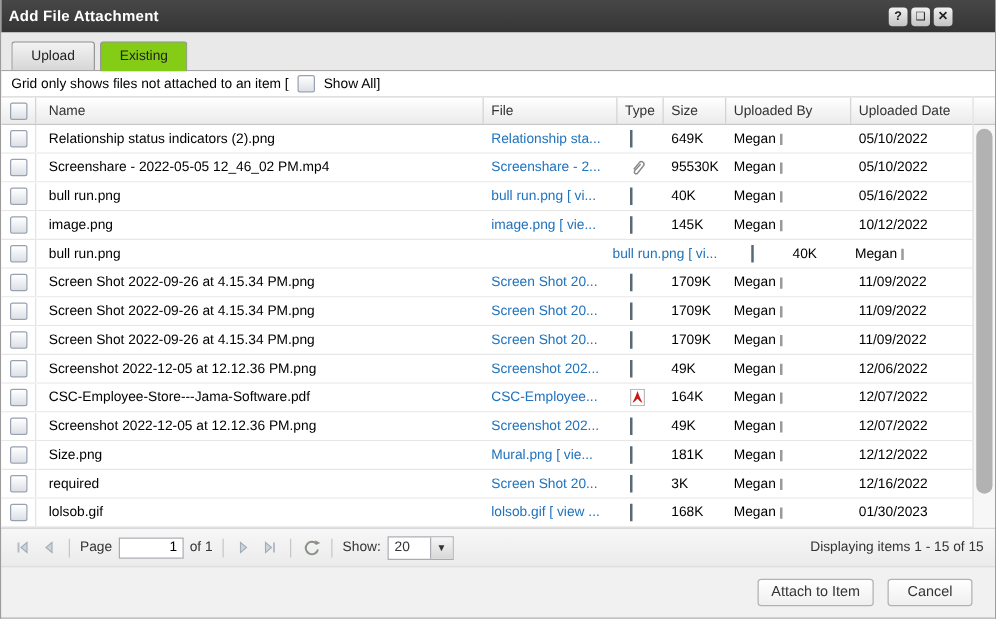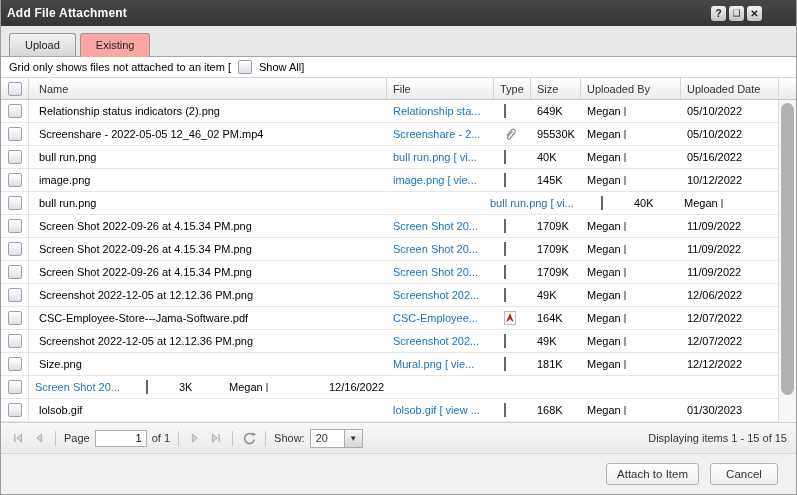--- a/index.html
+++ b/index.html
@@ -15,21 +15,21 @@
   .title{color:#fff;font-weight:bold;font-size:12px;letter-spacing:.2px;}
   .win-controls{margin-left:auto;display:flex;gap:3px;padding-right:28px;}
   .winbtn{width:15px;height:15px;border-radius:3px;background:linear-gradient(#f2f2f2,#c3c3c3);
     color:#222;font-size:10px;font-weight:bold;display:flex;align-items:center;justify-content:center;cursor:pointer;}
   
   .tabstrip{height:30px;flex:none;background:#e9e9e9;border-bottom:1px solid #a6a6a6;
     display:flex;align-items:flex-end;padding-left:8px;}
   .tab{height:22px;line-height:22px;padding:0 15px;font-size:11px;color:#222;
     border:1px solid #979797;border-bottom:none;border-radius:3px 3px 0 0;margin-right:4px;cursor:pointer;}
   .tab.inactive{background:linear-gradient(#f3f3f3,#d7d7d7);}
-  .tab.active{background:#fca5a5;height:23px;margin-bottom:-1px;position:relative;z-index:2;}
+  .tab.active{background:#84cc16;height:23px;margin-bottom:-1px;position:relative;z-index:2;}
   
   .notice{height:20px;flex:none;background:#fff;display:flex;align-items:center;
     padding-left:8px;font-size:11px;color:#000;gap:7px;}
   .checkbox{width:12px;height:12px;flex:none;border:1px solid #98a1b0;border-radius:2px;
     background:linear-gradient(#ffffff,#dce0e6);cursor:pointer;}
   
   .grid{flex:1;min-height:0;display:flex;background:#fff;}
   .grid-main{flex:1;min-width:0;display:flex;flex-direction:column;justify-content:flex-end;}
   .grid-header{height:23px;flex:none;display:flex;background:linear-gradient(#ffffff,#ebebeb);
     border-top:1px solid #d6d6d6;border-bottom:1px solid #c6c6c6;box-sizing:border-box;}
@@ -364,20 +364,21 @@
       <span>Megan</span>
       <span class="clip-stroke"></span>
     </div>
     <div class="cell c-date">12/12/2022</div>
   </div>
 
   <div class="grid-row">
     <div class="cell c-check">
       <span class="checkbox"></span>
     </div>
+    <div class="cell c-name">required</div>
     <div class="cell c-file">
       <span class="file-link">Screen Shot 20...</span>
     </div>
     <div class="cell c-type">
       <span class="type-icon"><span class="icon-image"></span></span>
 
     </div>
     <div class="cell c-size">3K</div>
     <div class="cell c-by">
       <span>Megan</span>

